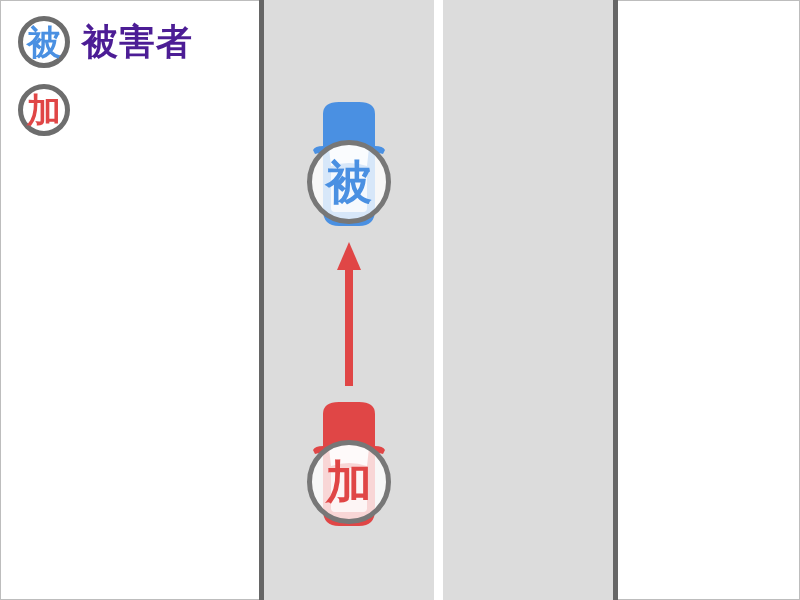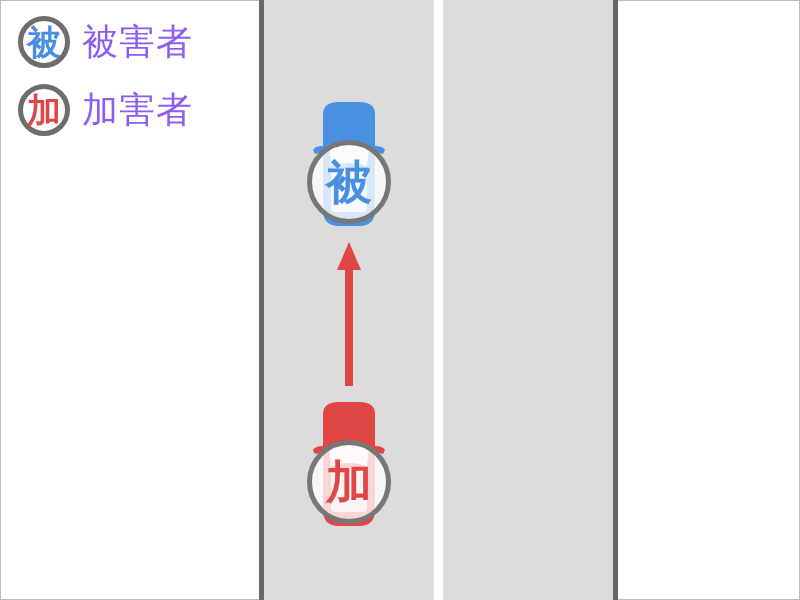--- a/index.html
+++ b/index.html
@@ -3,21 +3,21 @@
 <meta charset="utf-8">
 <style>
   html, body { margin:0; padding:0; }
   body { width:800px; height:600px; position:relative; overflow:hidden; background:#ffffff; font-family:"DejaVu Sans", sans-serif; }
   .frame { position:absolute; left:0; top:0; width:798px; height:598px; border:1px solid #bdbdbd; }
   .road { position:absolute; top:0; height:600px; background:#dcdcdc; }
   .edge { position:absolute; top:0; width:5px; height:600px; background:#666666; }
   .center { position:absolute; top:0; left:434px; width:9px; height:600px; background:#ffffff; }
   .legend-row { position:absolute; left:18px; height:64px; display:flex; align-items:center; }
   .badge { width:52px; height:52px; border:5px solid #6d6d6d; border-radius:50%; background:#fff; box-sizing:border-box; display:flex; align-items:center; justify-content:center; font-size:34px; font-weight:bold; line-height:1; }
-  .legend-label { margin-left:12px; font-size:36px; font-weight:normal; color:#8b5cf6; letter-spacing:1px; }
+  .legend-label { margin-left:12px; font-size:36px; font-weight:bold; color:#4c1d95; letter-spacing:1px; }
   .car { position:absolute; width:80px; height:130px; }
   .car-badge { position:absolute; width:84px; height:84px; border:5px solid #777777; border-radius:50%; background:rgba(255,255,255,0.78); box-sizing:border-box; display:flex; align-items:center; justify-content:center; font-size:46px; font-weight:bold; line-height:1; }
   .arrow { position:absolute; }
 </style>
 </head>
 <body>
 
 <div class="frame"></div>
 
 <div class="road" style="left:263px;width:171px;"></div>
@@ -25,21 +25,20 @@
 <div class="edge" style="left:259px;"></div>
 <div class="edge" style="left:613px;"></div>
 <div class="center"></div>
 
 <div class="legend-row" style="top:10px;">
   <div class="badge" style="color:#4a90e2;">被</div>
   <span class="legend-label">被害者</span>
 </div>
 <div class="legend-row" style="top:78px;">
   <div class="badge" style="color:#e04646;">加</div>
-  <span class="legend-label">加害者</span>
 </div>
 
 <svg class="car" style="left:309px;top:100px;" viewBox="0 0 80 130">
   <path d="M14 14 Q14 2 30 2 L50 2 Q66 2 66 14 L66 110 Q66 126 50 126 L30 126 Q14 126 14 110 Z" fill="#4a90e2"></path>
   <path d="M4 50 Q6 46 14 46 L14 52 L6 54 Z" fill="#4a90e2"></path>
   <path d="M76 50 Q74 46 66 46 L66 52 L74 54 Z" fill="#4a90e2"></path>
   <path d="M20 48 Q40 40 60 48 L58 66 Q40 60 22 66 Z" fill="#e6effa"></path>
   <rect x="22" y="68" width="36" height="44" rx="4" fill="#d5e4f6"></rect>
 </svg>
 <div class="car-badge" style="left:307px;top:140px;color:#4a90e2;">被</div>

